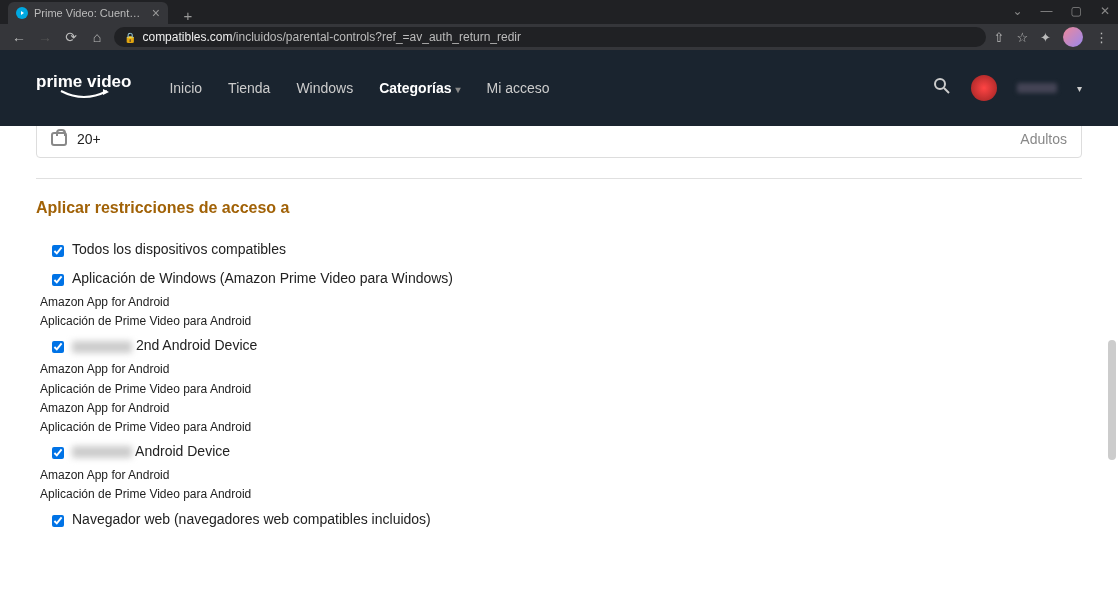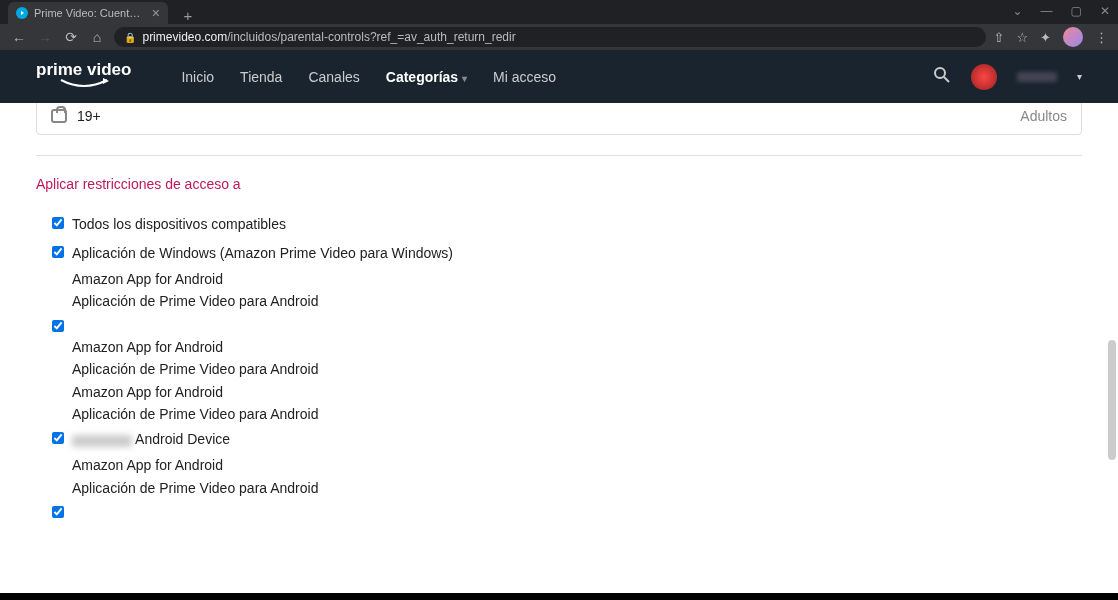--- a/index.html
+++ b/index.html
@@ -22,21 +22,21 @@
     .nav-btn.disabled { color: #555; }
     .url-box { flex: 1; background: #202124; border-radius: 12px; padding: 3px 10px; display: flex; align-items: center; gap: 6px; }
     .lock-icon { color: #aaa; font-size: 10px; }
     .url-text { color: #bbb; font-size: 12px; }
     .url-domain { color: #eee; }
     .right-icons { display: flex; gap: 12px; align-items: center; }
     .right-icons span { color: #bbb; font-size: 13px; cursor: pointer; }
     .avatar-small { width: 20px; height: 20px; border-radius: 50%; background: linear-gradient(135deg, #e89, #98e); }
     
     
-    .pv-nav { background: #1a242f; height: 53px; display: flex; align-items: center; padding: 0 36px; gap: 32px; }
+    .pv-nav { background: #1a242f; height: 76px; display: flex; align-items: center; padding: 0 36px; gap: 20px; }
     .pv-logo { color: #fff; font-size: 17px; font-weight: bold; display: flex; flex-direction: column; line-height: 0.85; }
     .pv-smile { display: block; margin: 0 auto; }
     .pv-nav-items { display: flex; gap: 18px; margin-left: 10px; }
     .pv-nav-item { color: #ccc; font-size: 14px; cursor: pointer; margin-left: 8px; }
     .pv-nav-item.active { color: #fff; font-weight: bold; }
     .pv-nav-right { margin-left: auto; display: flex; align-items: center; gap: 20px; }
     .pv-search { color: #ccc; font-size: 16px; cursor: pointer; }
     .pv-avatar { width: 26px; height: 26px; border-radius: 50%; background: radial-gradient(circle, #f44, #922); }
     .pv-username { width: 40px; height: 10px; background: #445; border-radius: 2px; filter: blur(2px); }
     .pv-caret { color: #ccc; font-size: 10px; }
@@ -44,28 +44,28 @@
     
     .content-wrap { background: #fff; height: calc(600px - 50px - 60px); overflow: auto; padding: 0 36px; position: relative; }
     .age-box { border: 1px solid #ddd; border-radius: 4px; padding: 10px 14px; display: flex; align-items: center; margin-top: -6px; margin-bottom: 10px; }
     .age-icon { width: 16px; height: 14px; border: 2px solid #888; border-radius: 3px; margin-right: 10px; position: relative; }
     .age-icon::before { content: ''; position: absolute; top: -5px; left: 3px; width: 6px; height: 5px; border: 2px solid #888; border-bottom: none; border-radius: 4px 4px 0 0; }
     .age-label { font-size: 14px; color: #222; }
     .age-right { margin-left: auto; font-size: 14px; color: #888; }
     
     hr.sep { border: none; border-top: 1px solid #e0e0e0; margin: 20px 0; }
     
-    .section-title { font-size: 14px; font-weight: normal; color: #be185d; margin-bottom: 18px; }
+    .section-title { font-size: 16px; font-weight: bold; color: #a16207; margin-bottom: 18px; }
     
     .device-list { padding-left: 0; }
-    .device-item { display: flex; align-items: flex-start; padding: 4px 16px; }
+    .device-item { display: flex; align-items: center; padding: 4px 16px; }
     .device-check { margin-right: 8px; margin-top: 3px; width: 12px; height: 12px; accent-color: #0073e6; }
     .device-label { font-size: 14px; color: #222; line-height: 1.5; }
     .blur-span { display: inline-block; background: #ccc; filter: blur(3px); border-radius: 2px; height: 12px; vertical-align: middle; }
-    .sub-lines { margin-left: 36px; font-size: 14px; color: #222; line-height: 1.6; }
+    .sub-lines { margin-left: 4px; font-size: 12px; color: #222; line-height: 1.6; }
     .scrollbar-visual { position: absolute; right: 2px; top: 340px; width: 8px; height: 120px; background: #ccc; border-radius: 4px; }
   </style>
 </head>
 <body>
 
 <div class="browser-chrome">
   <div class="window-controls">
     <span>⌄</span>
     <span>—</span>
     <span>▢</span>
@@ -79,21 +79,21 @@
     </div>
     <div class="new-tab">+</div>
   </div>
   <div class="address-bar">
     <span class="nav-btn">←</span>
     <span class="nav-btn disabled">→</span>
     <span class="nav-btn">⟳</span>
     <span class="nav-btn">⌂</span>
     <div class="url-box">
       <span class="lock-icon">🔒</span>
-      <span class="url-text"><span class="url-domain">primevideo.com</span><span>/incluidos/parental-controls?ref_=av_auth_return_redir</span></span>
+      <span class="url-text"><span class="url-domain">compatibles.com</span><span>/incluidos/parental-controls?ref_=av_auth_return_redir</span></span>
     </div>
     <div class="right-icons">
       <span>⇧</span>
       <span>☆</span>
       <span>✦</span>
       <span class="avatar-small"></span>
       <span>⋮</span>
     </div>
   </div>
 </div>
@@ -102,76 +102,78 @@
   <div class="pv-logo">
     <span>prime video</span>
     <svg class="pv-smile" width="50" height="12" viewBox="0 0 50 12">
         <path d="M 2 2 Q 25 14 48 2" stroke="#fff" stroke-width="2" fill="none"></path>
         <path d="M 44 0 L 50 3 L 44 6" fill="#fff"></path>
       </svg>
   </div>
   <div class="pv-nav-items" id="nav-items">
       <span class="pv-nav-item">Inicio</span>
       <span class="pv-nav-item">Tienda</span>
-      <span class="pv-nav-item">Canales</span>
+      <span class="pv-nav-item">Windows</span>
       <span class="pv-nav-item active">Categorías <span style="font-size: 10px; color: rgb(136, 136, 136);">▾</span></span>
       <span class="pv-nav-item">Mi acceso</span>
     </div>
   <div class="pv-nav-right">
     <span class="pv-search">
       <svg width="18" height="18" viewBox="0 0 18 18">
           <circle cx="7" cy="7" r="5" stroke="#ccc" stroke-width="2" fill="none"></circle>
           <line x1="11" y1="11" x2="16" y2="16" stroke="#ccc" stroke-width="2"></line>
         </svg>
     </span>
     <span class="pv-avatar"></span>
     <span class="pv-username"></span>
     <span class="pv-caret">▾</span>
   </div>
 </div>
 
 <div class="content-wrap">
   <div class="age-box">
     <span class="age-icon"></span>
-    <span class="age-label">19+</span>
+    <span class="age-label">20+</span>
     <span class="age-right">Adultos</span>
   </div>
   <hr class="sep">
   <div class="section-title">Aplicar restricciones de acceso a</div>
   <div class="device-list" id="device-list">
       <div class="device-item">
         <input type="checkbox" class="device-check" checked="" style="">
         <span class="device-label">Todos los dispositivos compatibles</span>
       </div>
       <div class="device-item">
         <input type="checkbox" class="device-check" checked="" style="">
         <span class="device-label">Aplicación de Windows (Amazon Prime Video para Windows)</span>
       </div>
       <div class="sub-lines">
         <div>Amazon App for Android</div>
         <div>Aplicación de Prime Video para Android</div>
       </div>
       <div class="device-item">
         <input type="checkbox" class="device-check" checked="" style="">
+        <span class="device-label"><span class="blur-span" style="width: 60px;"></span> 2nd Android Device</span>
       </div>
       <div class="sub-lines">
         <div>Amazon App for Android</div>
         <div>Aplicación de Prime Video para Android</div>
       </div>
       <div class="sub-lines">
         <div>Amazon App for Android</div>
         <div>Aplicación de Prime Video para Android</div>
       </div>
       <div class="device-item">
         <input type="checkbox" class="device-check" checked="" style="">
         <span class="device-label"><span class="blur-span" style="width: 60px;"></span> Android Device</span>
       </div>
       <div class="sub-lines">
         <div>Amazon App for Android</div>
         <div>Aplicación de Prime Video para Android</div>
       </div>
       <div class="device-item">
         <input type="checkbox" class="device-check" checked="" style="">
+        <span class="device-label">Navegador web (navegadores web compatibles incluidos)</span>
       </div>
       <div class="device-item"></div>
     </div>
 </div>
 <div class="scrollbar-visual"></div>
 
 </body></html>

